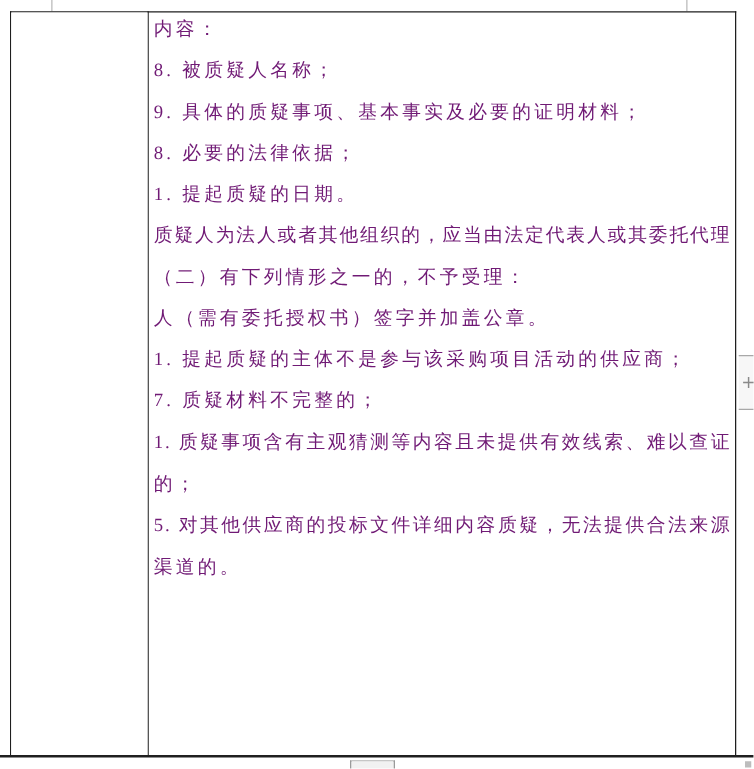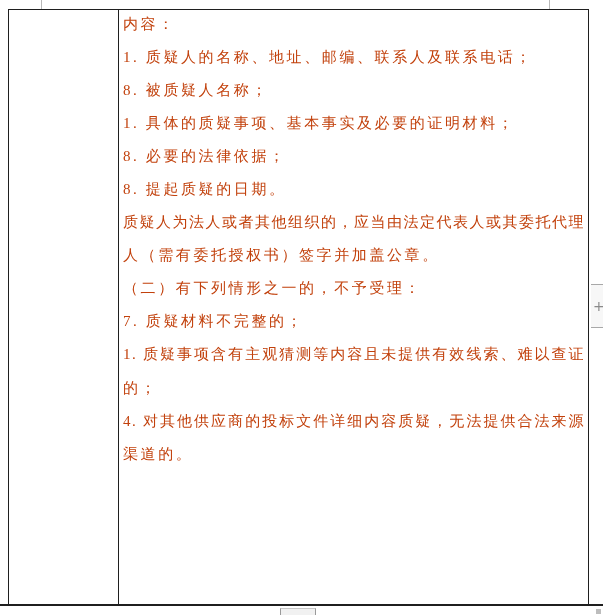--- a/index.html
+++ b/index.html
@@ -33,21 +33,21 @@
   #content-cell {
     position: absolute; left: 123px; top: 8px; width: 462px; height: 596px;
     overflow: hidden;
   }
   .line {
     height: 33.05px;
     line-height: 33.05px;
     font-size: 15px;
     letter-spacing: 2.6px;
     white-space: pre;
-    color: #c2410c;
+    color: #701a75;
   }
   .line.stretch {
     letter-spacing: 1.5px;
     text-align: justify;
     text-align-last: justify;
     text-justify: inter-character;
     white-space: normal;
   }
   
   #plus-widget {
@@ -87,32 +87,32 @@
   <div id="border-top" class="b"></div>
   <div id="border-left" class="b"></div>
   <div id="col-divider" class="b"></div>
   <div id="border-right" class="b"></div>
   <div id="bottom-line" class="b"></div>
 
   <div id="left-cell"></div>
 
   <div id="content-cell">
     <div class="line">内容：</div>
-    <div class="line">1. 质疑人的名称、地址、邮编、联系人及联系电话；</div>
     <div class="line">8. 被质疑人名称；</div>
-    <div class="line">1. 具体的质疑事项、基本事实及必要的证明材料；</div>
+    <div class="line">9. 具体的质疑事项、基本事实及必要的证明材料；</div>
     <div class="line">8. 必要的法律依据；</div>
-    <div class="line">8. 提起质疑的日期。</div>
+    <div class="line">1. 提起质疑的日期。</div>
     <div class="line stretch">质疑人为法人或者其他组织的，应当由法定代表人或其委托代理</div>
+    <div class="line">（二）有下列情形之一的，不予受理：</div>
     <div class="line">人（需有委托授权书）签字并加盖公章。</div>
-    <div class="line">（二）有下列情形之一的，不予受理：</div>
+    <div class="line">1. 提起质疑的主体不是参与该采购项目活动的供应商；</div>
     <div class="line">7. 质疑材料不完整的；</div>
     <div class="line stretch">1. 质疑事项含有主观猜测等内容且未提供有效线索、难以查证</div>
     <div class="line">的；</div>
-    <div class="line stretch">4. 对其他供应商的投标文件详细内容质疑，无法提供合法来源</div>
+    <div class="line stretch">5. 对其他供应商的投标文件详细内容质疑，无法提供合法来源</div>
     <div class="line">渠道的。</div>
   </div>
 
   <div id="plus-widget">
     <span class="plus">+</span>
   </div>
 
   <div id="bottom-thumb"></div>
   <div id="corner-mark"></div>
 

